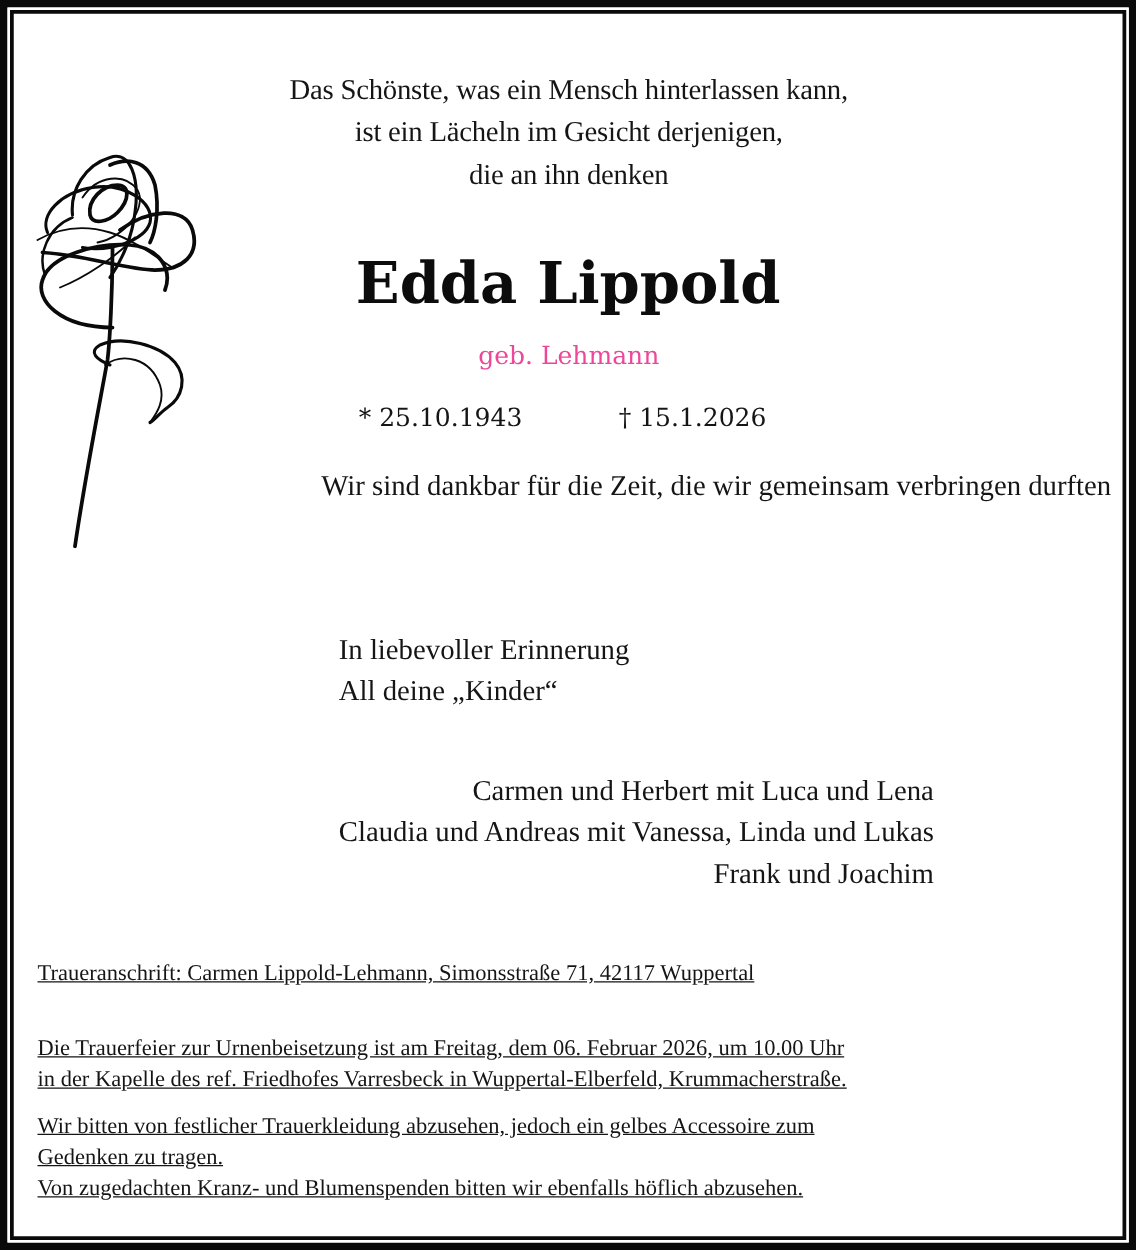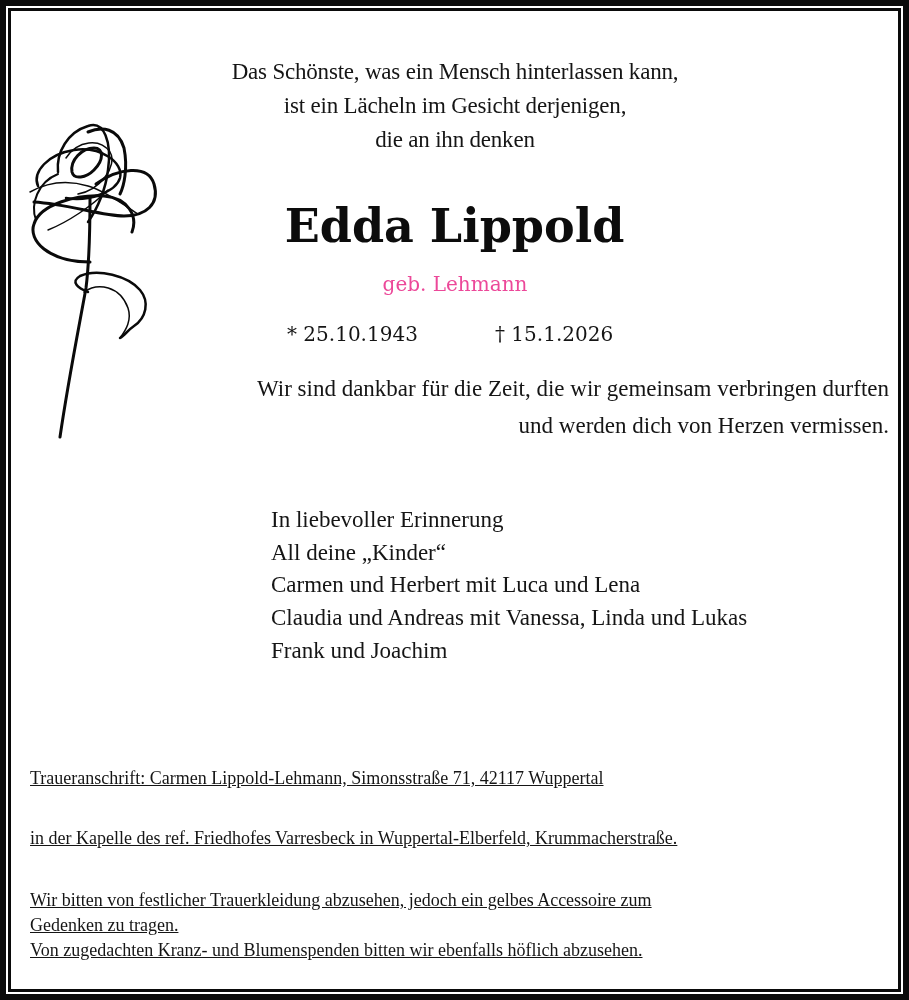--- a/index.html
+++ b/index.html
@@ -91,21 +91,21 @@
     }
     .family {
       left: 271px;
       font-family: "Liberation Serif", serif;
       font-size: 23px;
       line-height: 33px;
       color: #151515;
     }
     .family div { white-space: nowrap; }
     .family-a { top: 503px; }
-    .family-b { top: 568px; }
+    .family-b { top: 616px; text-align: right; }
     .notice {
       left: 30px;
       font-family: "Liberation Serif", serif;
       font-size: 18px;
       line-height: 25px;
       color: #151515;
     }
     .notice div { white-space: nowrap; text-decoration: underline; }
     .addr { top: 766px; }
     .ceremony { top: 826px; }
@@ -153,39 +153,39 @@
 
 <div class="abs name">Edda Lippold</div>
 
 <div class="abs centered maiden">geb. Lehmann</div>
 
 <div class="abs dates birth">* 25.10.1943</div>
 <div class="abs dates death">† 15.1.2026</div>
 
 <div class="abs thanks">
   <div>Wir sind dankbar für die Zeit, die wir gemeinsam verbringen durften</div>
-  <div>und werden dich von Herzen vermissen.</div>
 </div>
 
 <div class="abs family family-a">
   <div>In liebevoller Erinnerung</div>
   <div>All deine „Kinder“</div>
 </div>
 
 <div class="abs family family-b">
   <div>Carmen und Herbert mit Luca und Lena</div>
   <div>Claudia und Andreas mit Vanessa, Linda und Lukas</div>
   <div>Frank und Joachim</div>
 </div>
 
 <div class="abs notice addr">
   <div>Traueranschrift: Carmen Lippold-Lehmann, Simonsstraße 71, 42117 Wuppertal</div>
 </div>
 
 <div class="abs notice ceremony">
+  <div>Die Trauerfeier zur Urnenbeisetzung ist am Freitag, dem 06. Februar 2026, um 10.00 Uhr</div>
   <div>in der Kapelle des ref. Friedhofes Varresbeck in Wuppertal-Elberfeld, Krummacherstraße.</div>
 </div>
 
 <div class="abs notice requests">
   <div>Wir bitten von festlicher Trauerkleidung abzusehen, jedoch ein gelbes Accessoire zum</div>
   <div>Gedenken zu tragen.</div>
   <div>Von zugedachten Kranz- und Blumenspenden bitten wir ebenfalls höflich abzusehen.</div>
 </div>
 
 </body></html>

